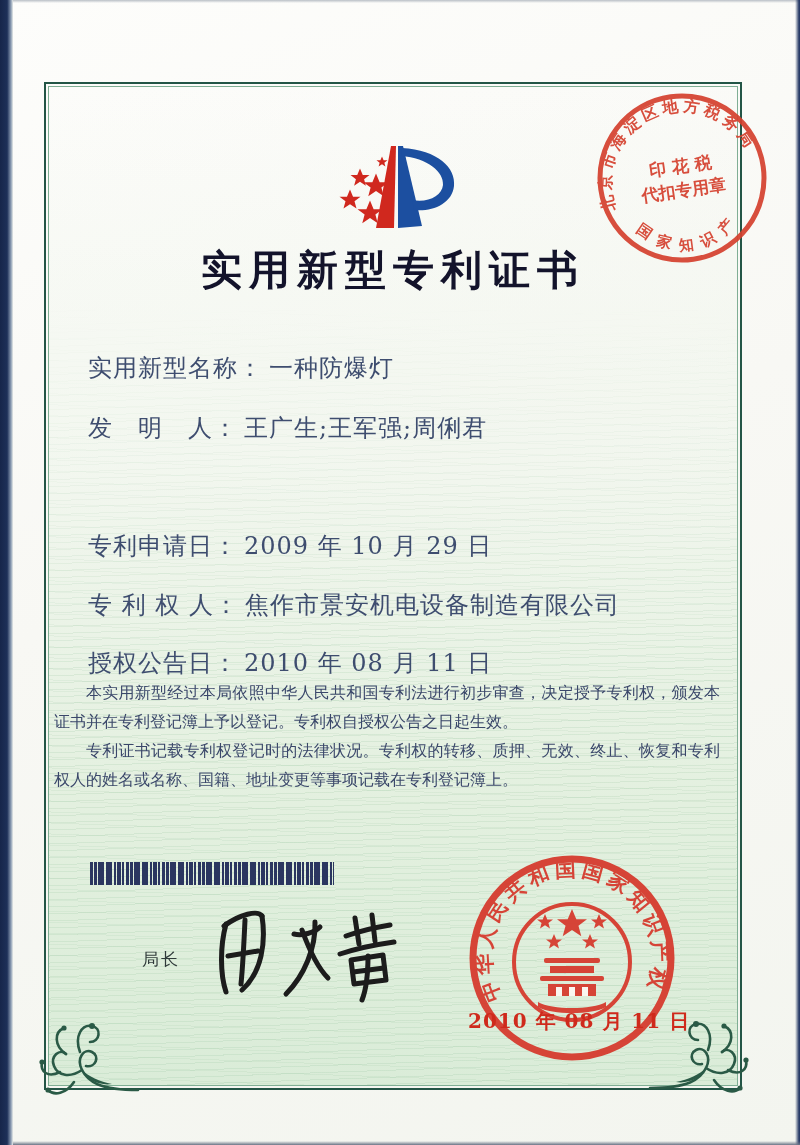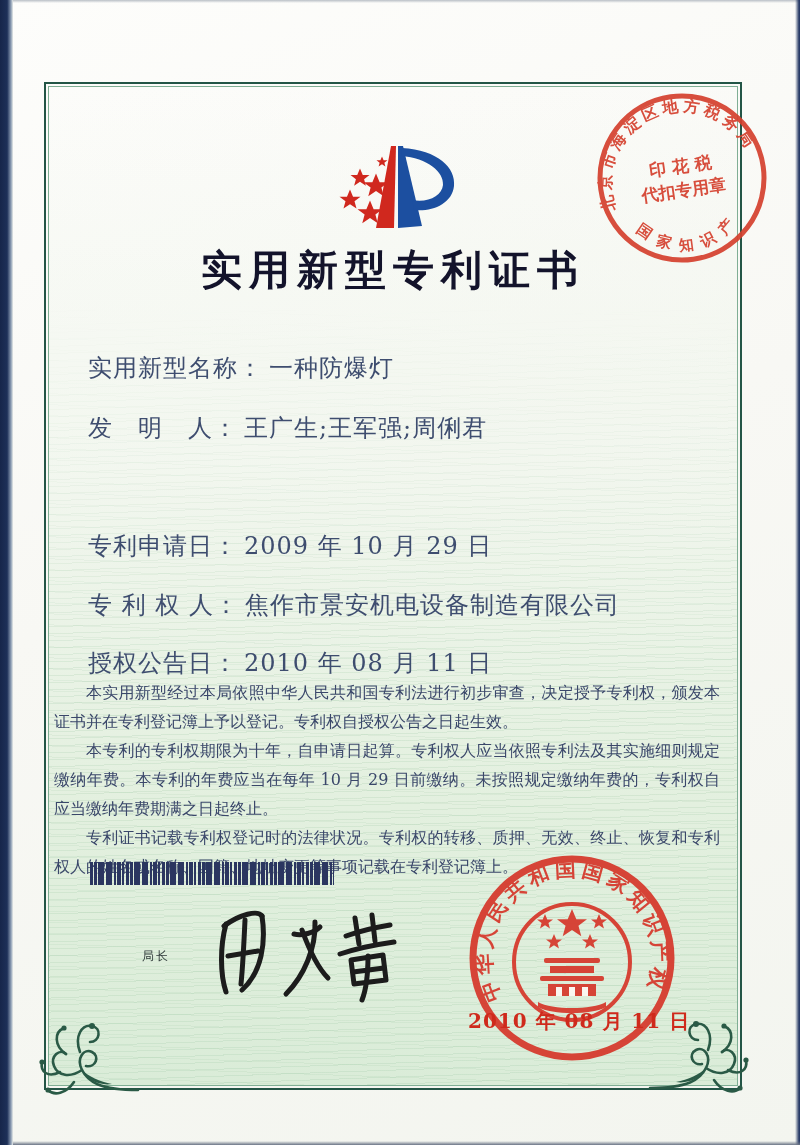--- a/index.html
+++ b/index.html
@@ -81,21 +81,21 @@
   .body-text p{margin:0;text-indent:2em;}
   .barcode{
     position:absolute;left:90px;top:862px;width:244px;height:23px;
     background:
       repeating-linear-gradient(90deg,#2b3660 0 2px,transparent 2px 4px),
       repeating-linear-gradient(90deg,#2b3660 0 3px,transparent 3px 9px),
       repeating-linear-gradient(90deg,#2b3660 0 1px,transparent 1px 6px);
   }
   .sig-label{
     position:absolute;left:142px;top:948px;
-    font-size:12px;color:#2f3a3a;letter-spacing:2px;
+    font-size:17px;color:#2f3a3a;letter-spacing:2px;
     font-family:"DejaVu Sans","Liberation Sans",sans-serif;
   }
   .signature{position:absolute;left:198px;top:896px;}
   .seal{position:absolute;left:464px;top:850px;opacity:.93;}
   .seal-date{
     position:absolute;left:468px;top:1008px;width:210px;
     font-size:20px;font-weight:bold;color:#cf2a1c;
     letter-spacing:1px;white-space:nowrap;
   }
   .footer{
@@ -210,21 +210,20 @@
   </div>
   <div class="field-row" style="top:589px;">
     <span class="lbl">专 利 权 人：</span><span class="val">焦作市景安机电设备制造有限公司</span>
   </div>
   <div class="field-row" style="top:647px;">
     <span class="lbl">授权公告日：</span><span class="val">2010 年 08 月 11 日</span>
   </div>
 
   <div class="body-text">
     <p>本实用新型经过本局依照中华人民共和国专利法进行初步审查，决定授予专利权，颁发本证书并在专利登记簿上予以登记。专利权自授权公告之日起生效。</p>
-    <p>本专利的专利权期限为十年，自申请日起算。专利权人应当依照专利法及其实施细则规定缴纳年费。本专利的年费应当在每年 10 月 29 日前缴纳。未按照规定缴纳年费的，专利权自应当缴纳年费期满之日起终止。</p>
     <p>专利证书记载专利权登记时的法律状况。专利权的转移、质押、无效、终止、恢复和专利权人的姓名或名称、国籍、地址变更等事项记载在专利登记簿上。</p>
   </div>
 
   <div class="barcode"></div>
 
   <div class="sig-label">局长</div>
 
   <svg class="signature" width="200" height="115" viewBox="0 0 200 115">
     <g fill="none" stroke="#1c1c1c" stroke-width="5" stroke-linecap="round" stroke-linejoin="round">
       <path d="M28,28 C22,50 22,78 28,96"></path>

